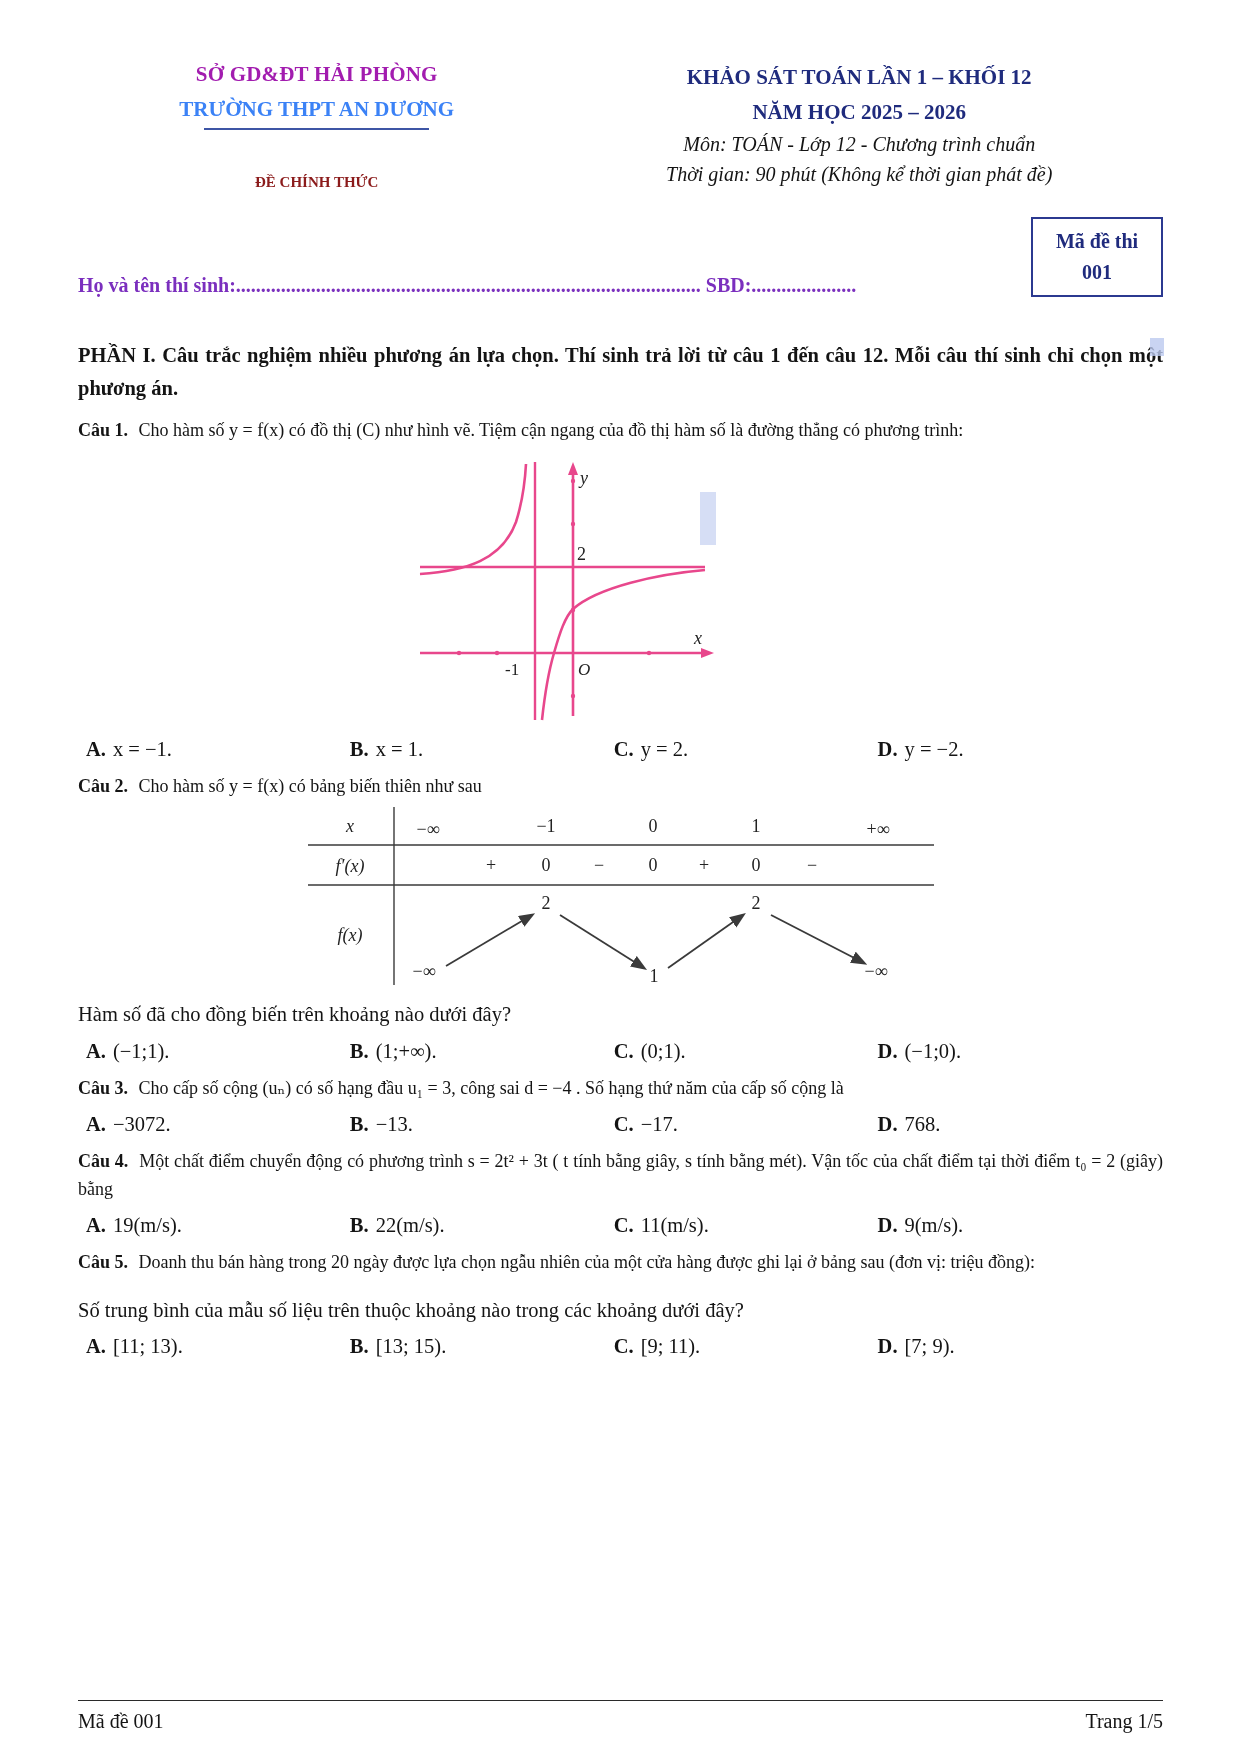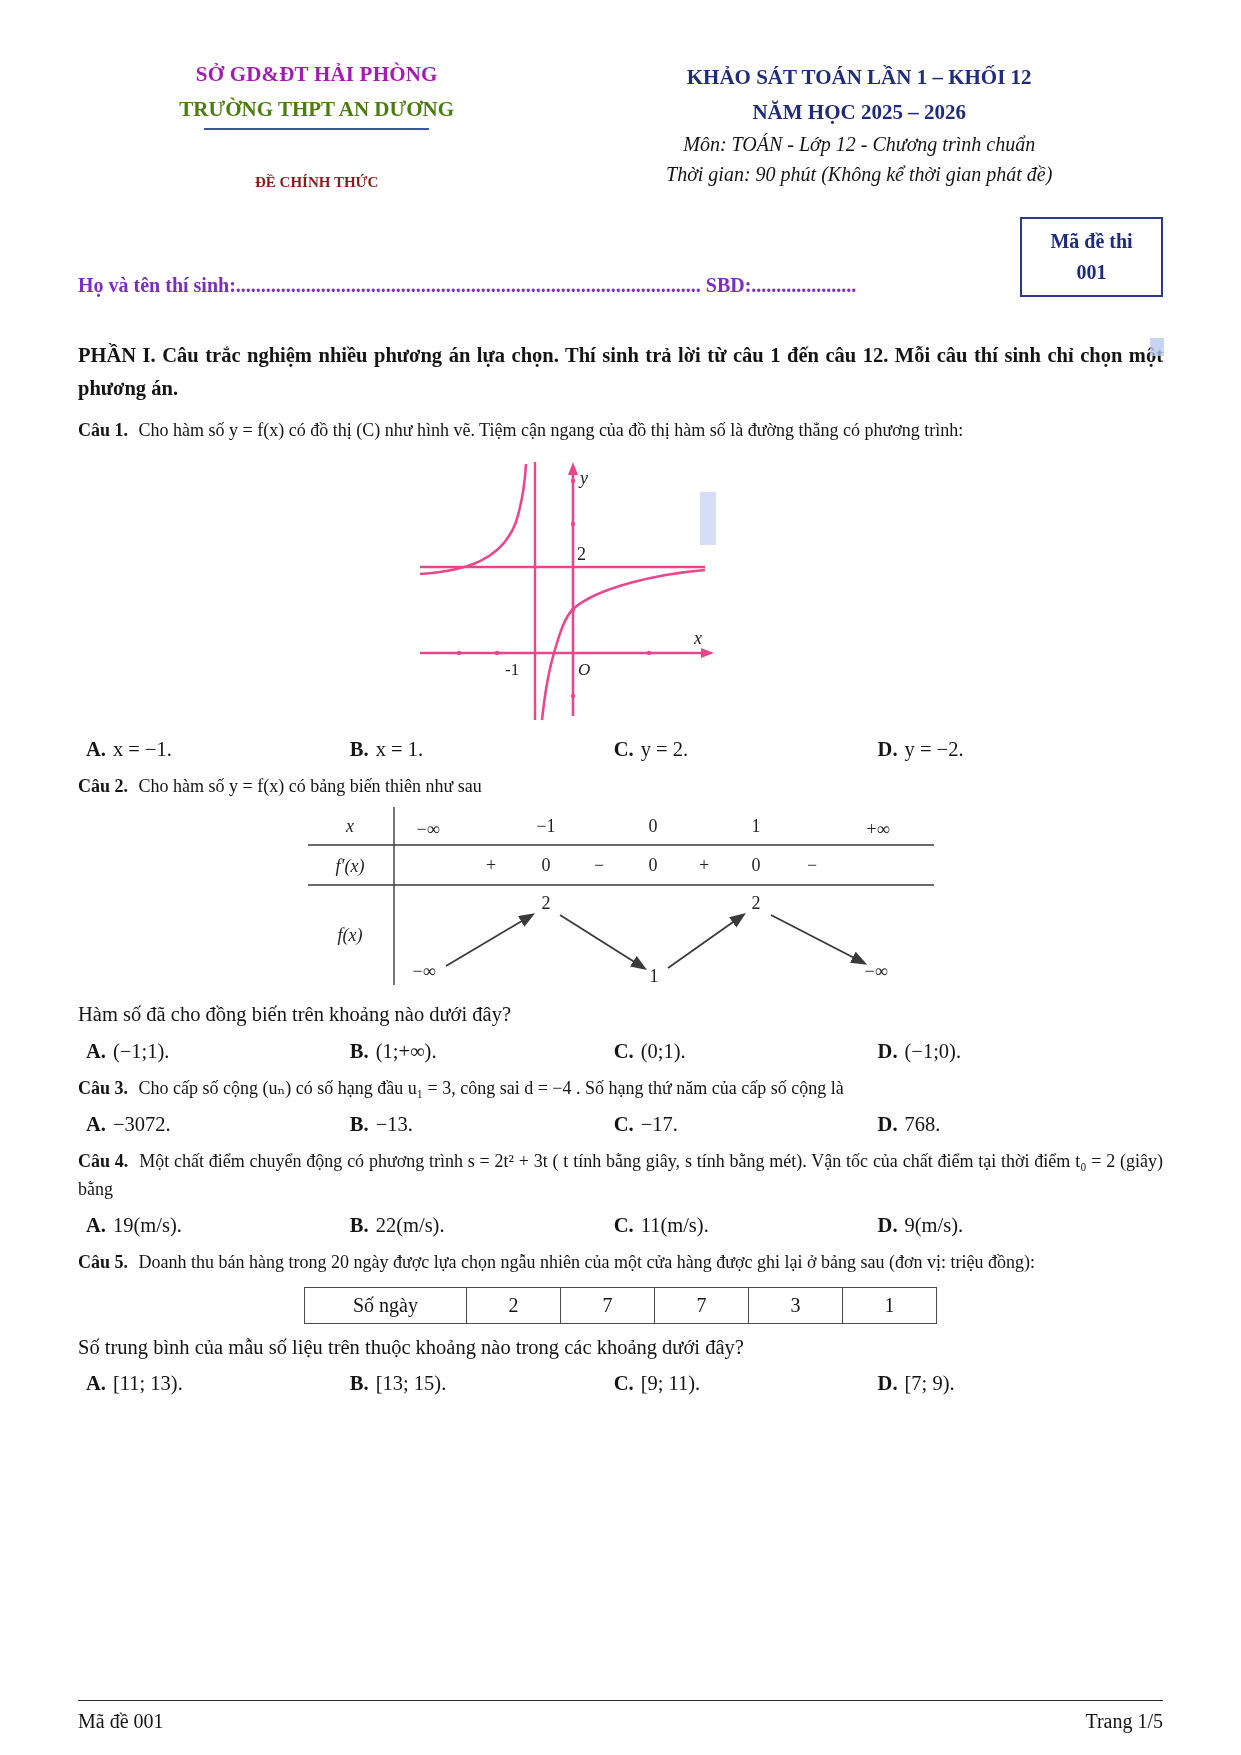--- a/index.html
+++ b/index.html
@@ -9,31 +9,31 @@
     font-family:"Liberation Serif","DejaVu Serif",serif;
     color:#141414; position:relative; overflow:hidden;
   }
   .page { position:relative; width:100%; height:100%; padding:60px 78px 0 78px; }
 
   
   .header { display:flex; }
   .header-left  { width:44%; text-align:center; padding-top:2px; }
   .header-right { width:56%; text-align:center; }
   .h-purple1 { color:#a21caf; font-weight:bold; font-size:21px; letter-spacing:.2px; }
-  .h-purple2 { color:#4d7c0f; font-weight:bold; font-size:21px; margin-top:10px; }
+  .h-purple2 { color:#3b82f6; font-weight:bold; font-size:21px; margin-top:10px; }
   .h-underline { width:225px; border-bottom:2px solid #3D55A5; margin:6px auto 0 auto; }
   .h-red { color:#8B1B1B; font-weight:bold; font-size:15px; margin-top:44px; }
   .h-navy { color:#1F2B7D; font-weight:bold; font-size:21px; line-height:1.65; }
   .h-italic { font-style:italic; font-size:20px; line-height:1.5; }
 
   
   .candidate-row { display:flex; align-items:flex-end; margin-top:26px; }
   .candidate-line { flex:1; color:#7B2FBE; font-weight:bold; font-size:20px; padding-right:14px;
                     white-space:nowrap; overflow:hidden; }
-  .code-box { width:143px; border:2px solid #2B3990; color:#1F2B7D; font-weight:bold;
+  .code-box { width:132px; border:2px solid #2B3990; color:#1F2B7D; font-weight:bold;
               text-align:center; font-size:20px; padding:7px 2px; line-height:1.55; flex:none; }
 
   
   .part-intro { margin-top:42px; font-weight:bold; font-size:20.5px; line-height:1.6; text-align:justify; }
   .question { margin-top:12px; font-size:18px; line-height:1.55; text-align:justify; }
   .qnum { font-weight:bold; margin-right:6px; }
   .plain { font-size:20.5px; line-height:1.5; margin-top:8px; }
 
   .options { display:grid; grid-template-columns:24.5% 24.5% 24.5% 26.5%;
              margin:10px 0 4px 8px; font-size:20.5px; }
@@ -211,28 +211,20 @@
     <div class="opt"><b>D.</b><span>9(m/s).</span></div>
   </div>
 
   <p class="question">
     <span class="qnum">Câu 5.</span>
     <span>Doanh thu bán hàng trong 20 ngày được lựa chọn ngẫu nhiên của một cửa hàng được ghi lại ở bảng sau (đơn vị: triệu đồng):</span>
   </p>
 
   <table class="freq">
     <tbody>
-    <tr>
-      <td class="first">Số ngày</td>
-      <td>2</td>
-      <td>7</td>
-      <td>7</td>
-      <td>3</td>
-      <td>1</td>
-    </tr>
   </tbody>
     </table>
 
   <p class="plain">Số trung bình của mẫu số liệu trên thuộc khoảng nào trong các khoảng dưới đây?</p>
 
   <div class="options">
     <div class="opt"><b>A.</b><span>[11; 13).</span></div>
     <div class="opt"><b>B.</b><span>[13; 15).</span></div>
     <div class="opt"><b>C.</b><span>[9; 11).</span></div>
     <div class="opt"><b>D.</b><span>[7; 9).</span></div>

